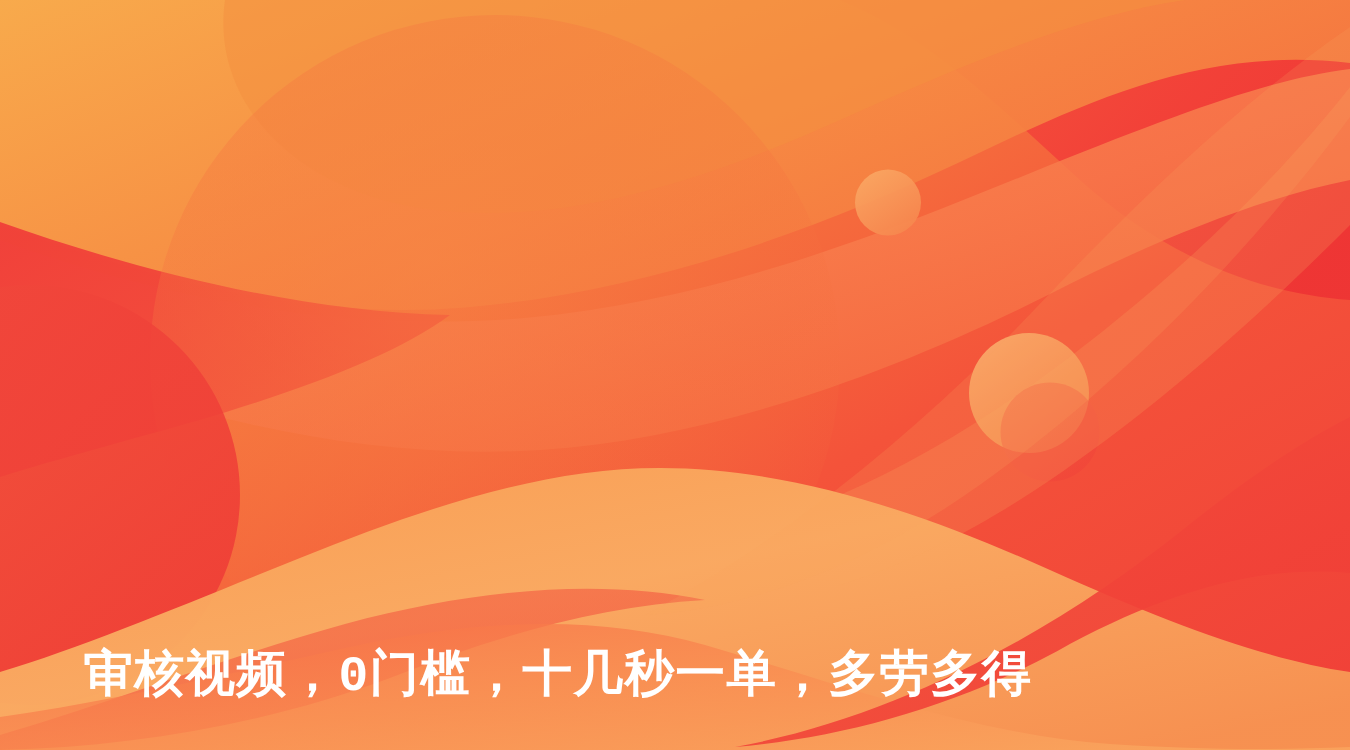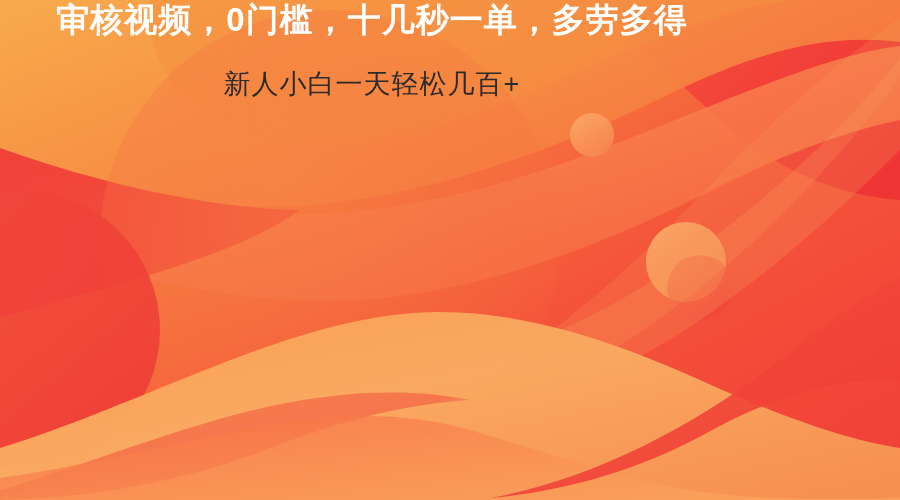--- a/index.html
+++ b/index.html
@@ -25,21 +25,22 @@
   }
   .text-stack {
     position: absolute;
     left: 0;
     top: 0;
     width: 744px;
     height: 500px;
     display: flex;
     flex-direction: column;
     align-items: center;
-    justify-content: flex-start;
+    justify-content: flex-end;
+    font-family: Liberation Mono, monospace;
   }
   .headline {
     font-size: 33px;
     font-weight: bold;
     color: #FFFFFF;
     letter-spacing: 1px;
     line-height: 1.2;
     white-space: nowrap;
     margin: 0 0 28px 0;
     text-align: center;
@@ -183,16 +184,15 @@
 
     <path d="M900,18 C830,66 760,132 690,206 C610,290 520,362 430,410
              C500,406 580,376 655,322 C745,258 830,172 900,78 Z" fill="#FAA75F" opacity="0.18"></path>
 
     <path d="M560,330 C630,300 700,252 770,192 C830,140 870,96 900,58
              L900,150 C850,200 790,256 720,306 C660,350 605,376 560,390 Z" fill="#FAAA61" opacity="0.22"></path>
   </svg>
 
   <div class="text-stack">
     <div class="headline">审核视频，0门槛，十几秒一单，多劳多得</div>
-    <div class="subheadline">新人小白一天轻松几百+</div>
   </div>
 
 </div>
 
 </body></html>

